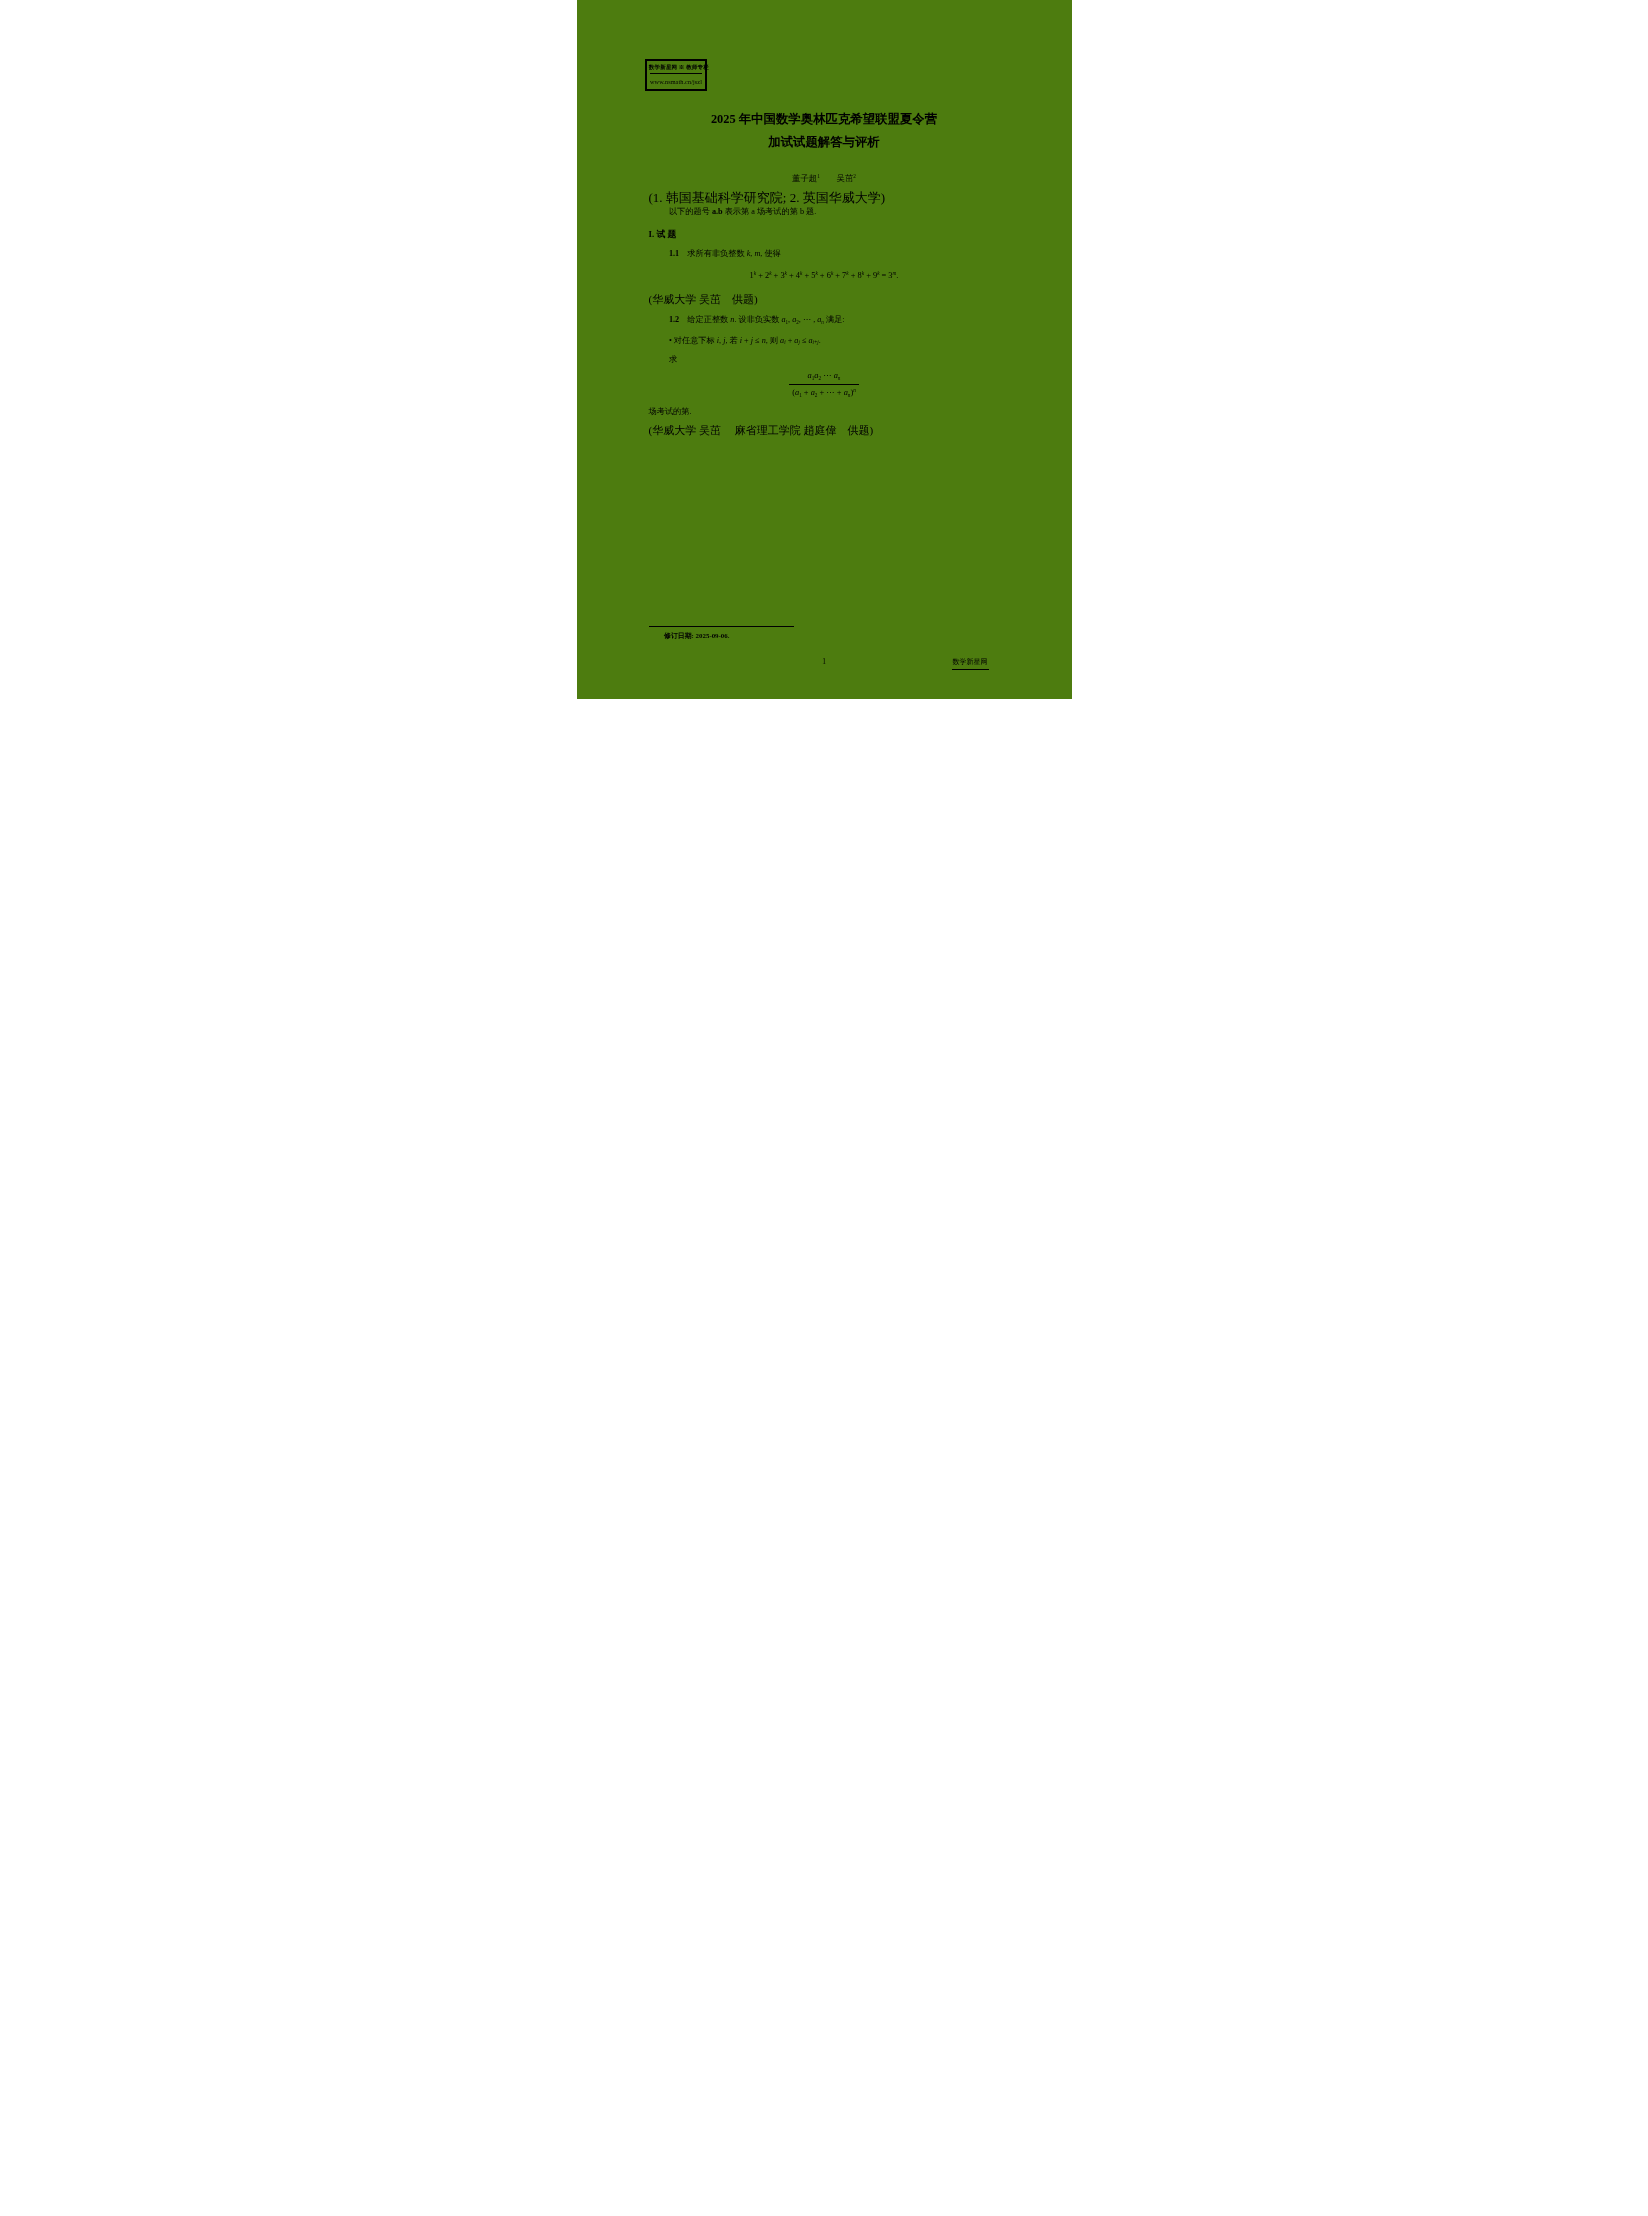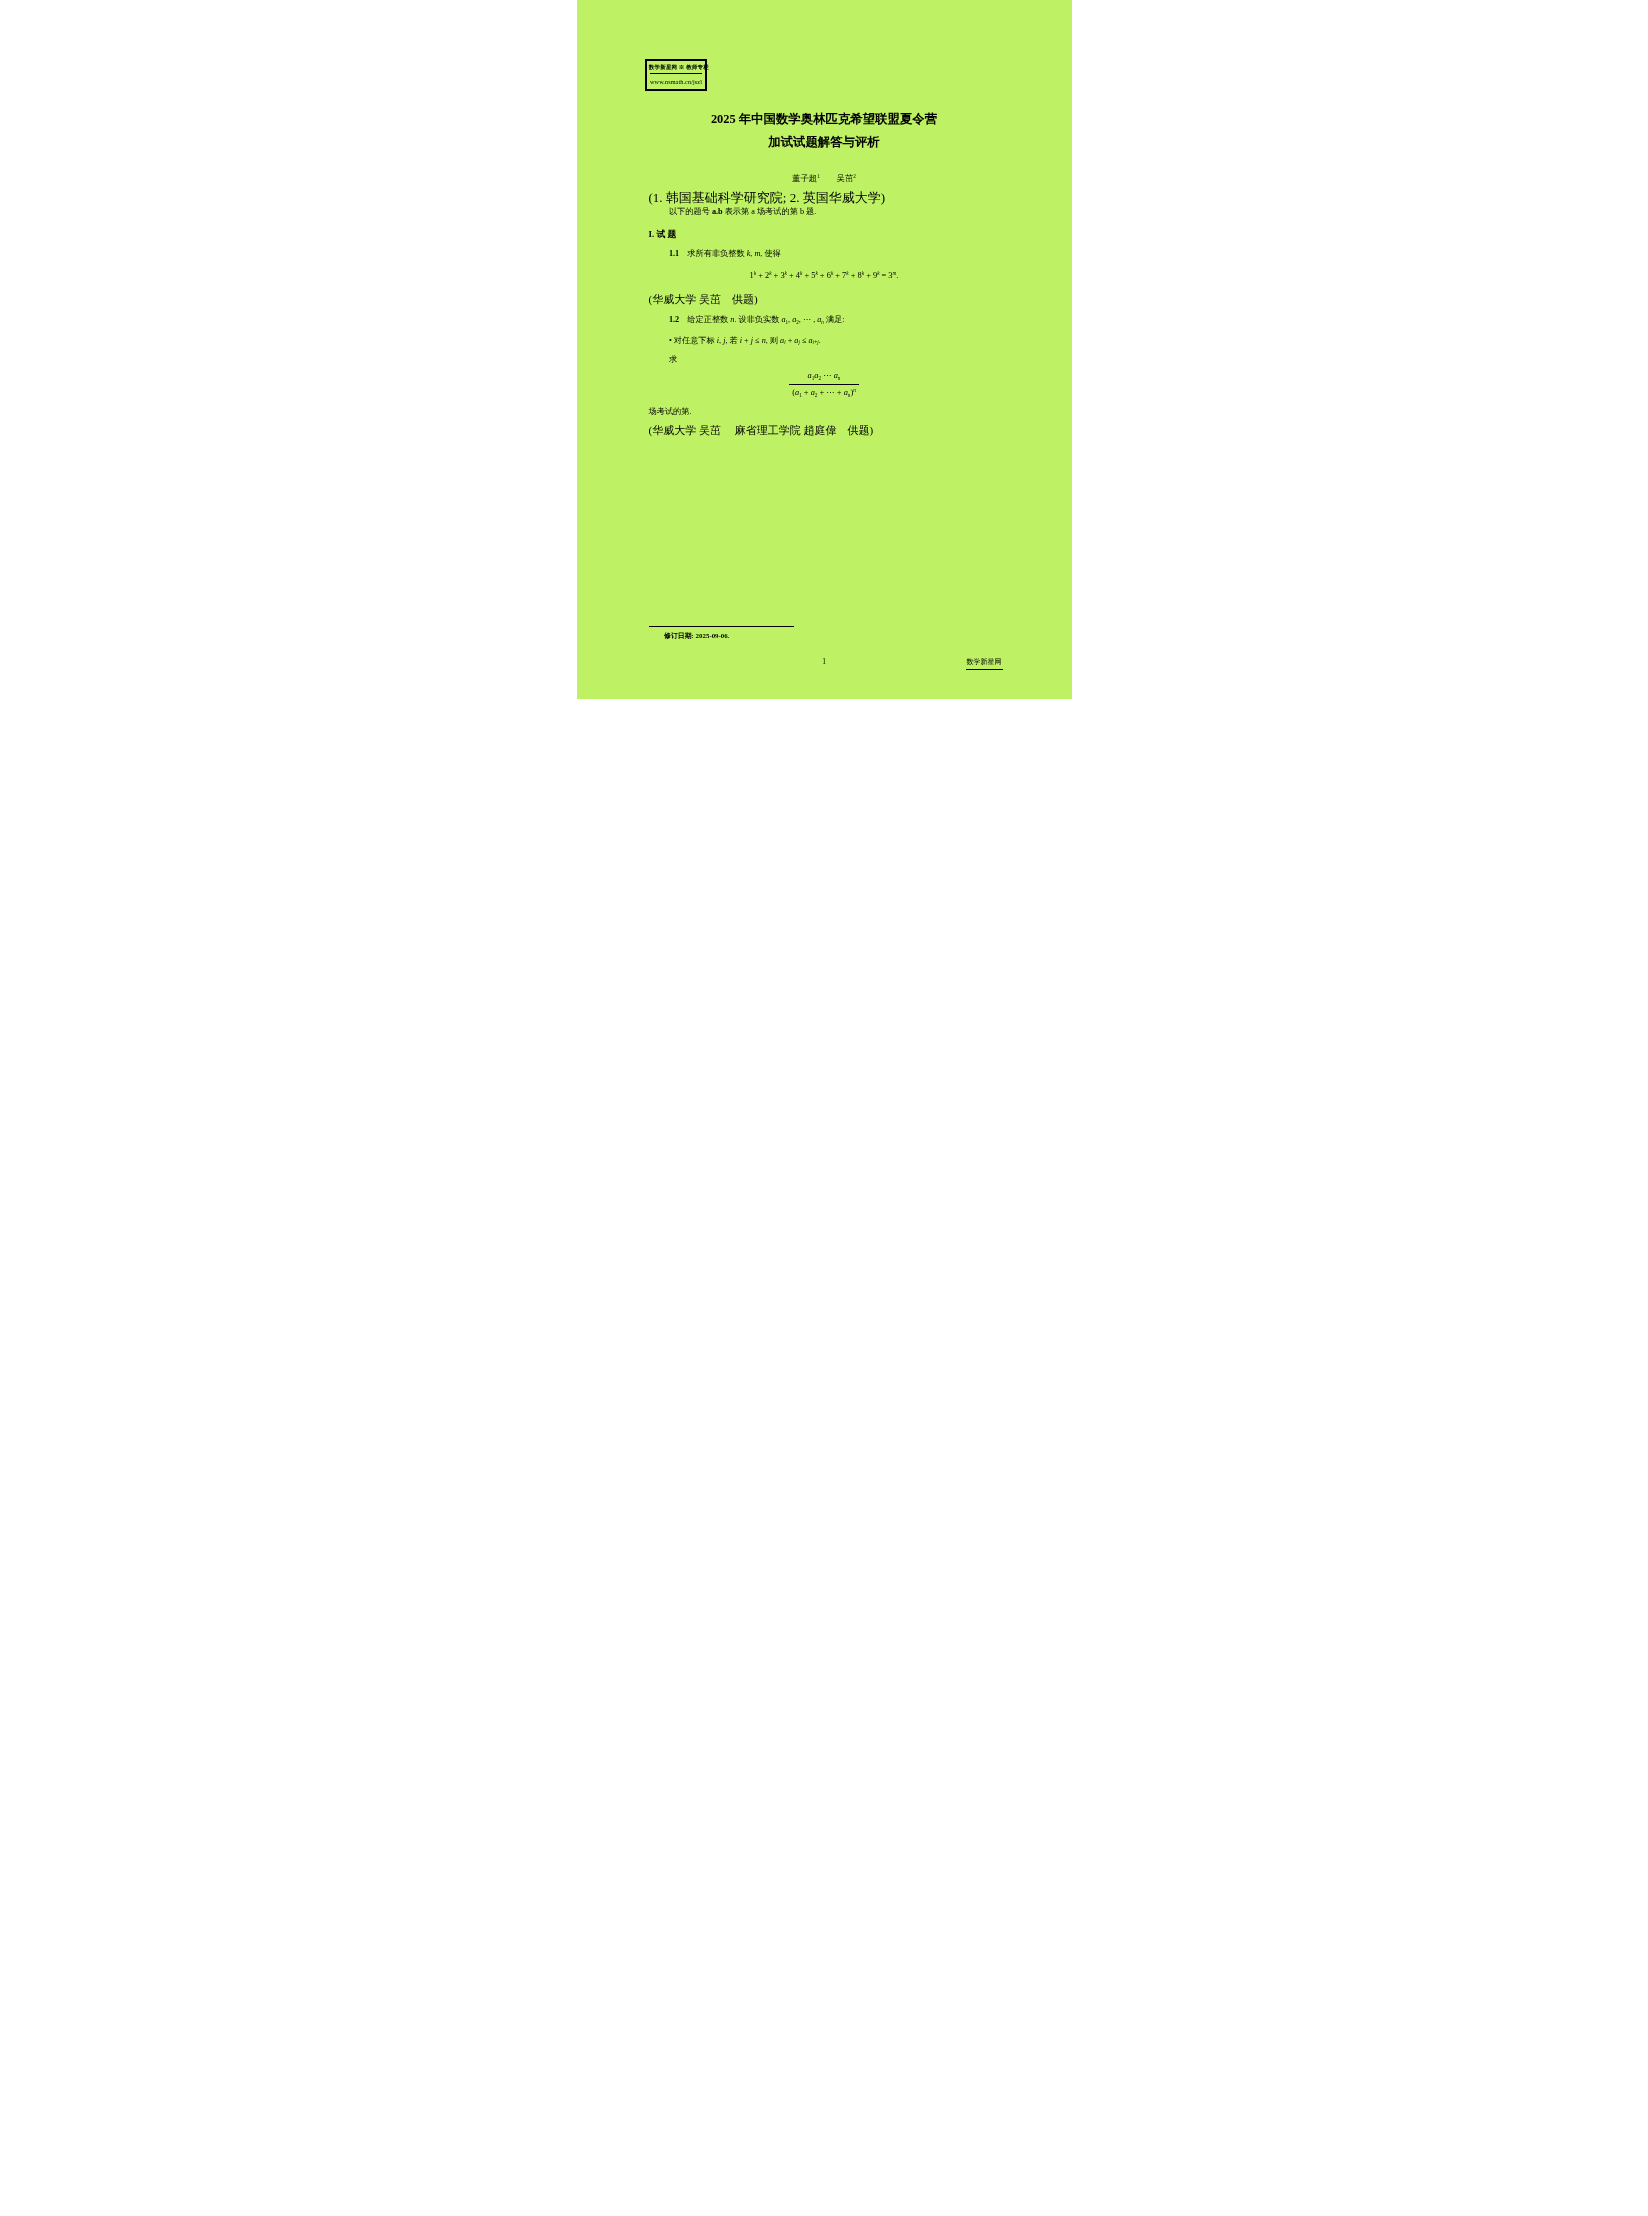--- a/index.html
+++ b/index.html
@@ -1,21 +1,21 @@
 <!DOCTYPE html>
 <html style="font-size:7px"><head>
 <meta charset="utf-8">
 <style>
   * { margin:0; padding:0; box-sizing:border-box; }
   html,body { background:#ffffff; }
   .page {
     position:relative;
     width:495px; height:699px;
     margin:0 auto;
-    background:#bef264;
+    background:#4d7c0f;
     color:#000000;
     font-family:"Liberation Serif","DejaVu Serif",serif;
     overflow:hidden;
   }
   .content { padding:0 72px; }
 
   
   .logo {
     margin:59px 0 0 -3.5px;
     width:62px;
@@ -61,21 +61,21 @@
 
   sup { font-size:0.62em; line-height:0; position:relative; top:-0.55em; vertical-align:baseline; }
   sub { font-size:0.62em; line-height:0; position:relative; top:0.28em;  vertical-align:baseline; }
   i { font-style:italic; font-family:"Liberation Serif","DejaVu Serif",serif; }
   b { font-weight:bold; }
 
   .footnote-rule { position:absolute; left:72px; top:626px; width:145px; height:0.9px; background:#000; }
   .footnote { position:absolute; left:72px; top:631px; width:284px; font-size:6.9px; font-weight:bold; line-height:9.8px; text-indent:15.5px; }
 
   .page-number { position:absolute; top:657px; left:0; width:100%; text-align:center; font-size:7.5px; line-height:9.8px; }
-  .site-name { position:absolute; top:658px; right:69px; font-size:7px; line-height:8.9px; border-bottom:0.9px solid #000; padding:0 0.9px 1.8px; }
+  .site-name { position:absolute; top:658px; right:83px; font-size:7px; line-height:8.9px; border-bottom:0.9px solid #000; padding:0 0.9px 1.8px; }
 </style>
 </head>
 <body>
 
 <div class="page">
   <div class="content">
 
     <div class="logo">
       <div class="logo-title">数学新星网 ※ 教师专栏</div>
       <div class="logo-rule"></div>

